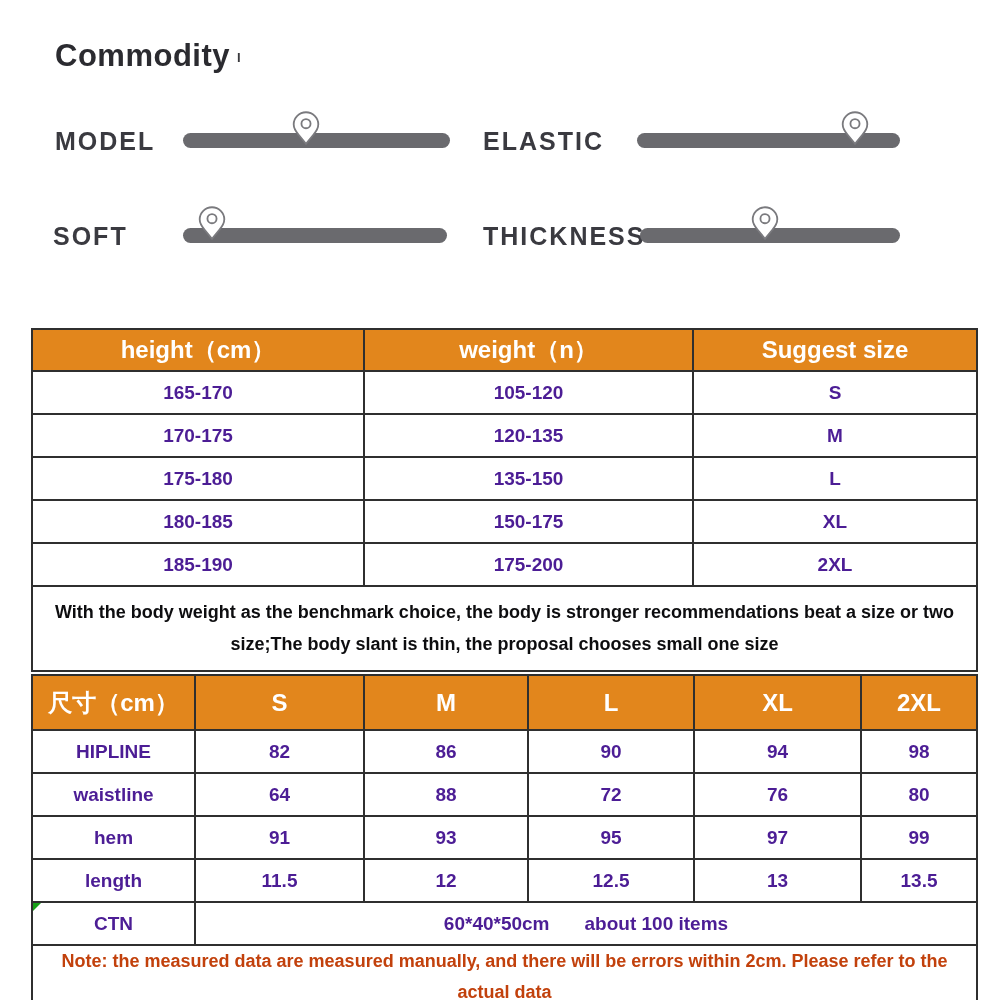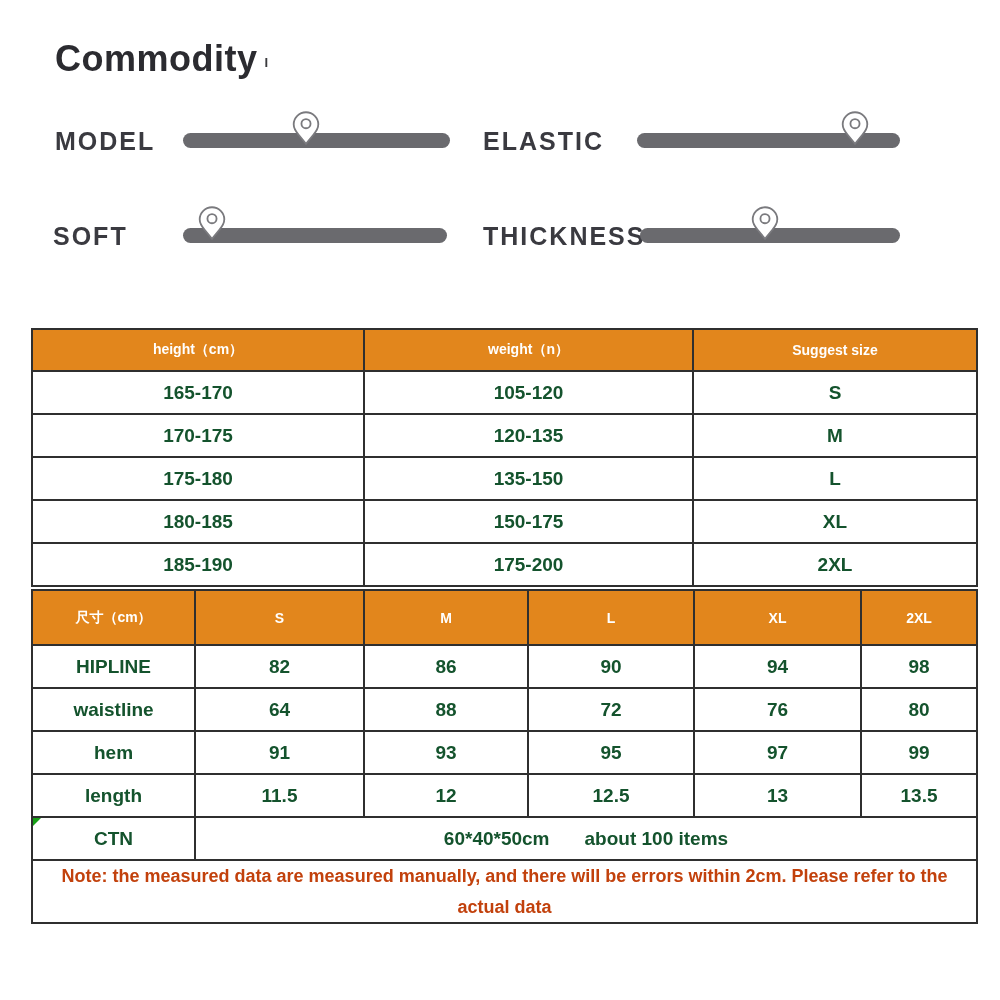--- a/index.html
+++ b/index.html
@@ -9,21 +9,21 @@
     width: 1000px;
     height: 1000px;
     background: #ffffff;
     font-family: "Liberation Sans", sans-serif;
     color: #1f1f23;
     overflow: hidden;
   }
   
   .title-row { position: absolute; left: 55px; top: 38px; white-space: nowrap; }
   .title {
-    font-size: 36px; font-weight: 700; color: #2b2b30; letter-spacing: 0.5px;
+    font-size: 31px; font-weight: 700; color: #2b2b30; letter-spacing: 0.5px;
   }
   .title-suffix {
     font-size: 13px; font-weight: 700; color: #3a3a3e; margin-left: 7px;
     vertical-align: 4px;
   }
   
   .attr-label {
     position: absolute;
     font-size: 25px; font-weight: 700; color: #3a3a40;
     letter-spacing: 2px; line-height: 30px; white-space: nowrap;
@@ -41,25 +41,25 @@
   .tables {
     position: absolute; left: 31px; top: 328px; width: 945px;
   }
   table {
     border-collapse: collapse; table-layout: fixed; width: 945px;
     background: #ffffff;
   }
   th, td {
     border: 2px solid #2f2f2f;
     text-align: center; vertical-align: middle;
-    font-weight: 700; color: #14532d;
+    font-weight: 700; color: #4c1d95;
     overflow: hidden;
   }
   th {
-    background: #e2861c; color: #ffffff; font-size: 14px;
+    background: #e2861c; color: #ffffff; font-size: 24px;
     height: 42px;
   }
   .t2 th { height: 55px; }
   td { font-size: 19px; height: 43px; }
   td.note-cell {
     height: 85px; font-size: 18px; line-height: 1.75;
     padding: 0 6px; color: #0d0d0f;
   }
   .t2 { margin-top: 2px; }
   td.ctn-label { position: relative; }
@@ -152,20 +152,23 @@
         </tr>
         <tr>
           <td>180-185</td>
           <td>150-175</td>
           <td>XL</td>
         </tr>
         <tr>
           <td>185-190</td>
           <td>175-200</td>
           <td>2XL</td>
+        </tr>
+        <tr>
+          <td class="note-cell" colspan="3">With the body weight as the benchmark choice, the body is stronger recommendations beat a size or two size;The body slant is thin, the proposal chooses small one size</td>
         </tr>
       </tbody>
     </table>
 
     <table class="t2">
       <colgroup>
           <col style="width:163px">
           <col style="width:169px">
           <col style="width:164px">
           <col style="width:166px">

